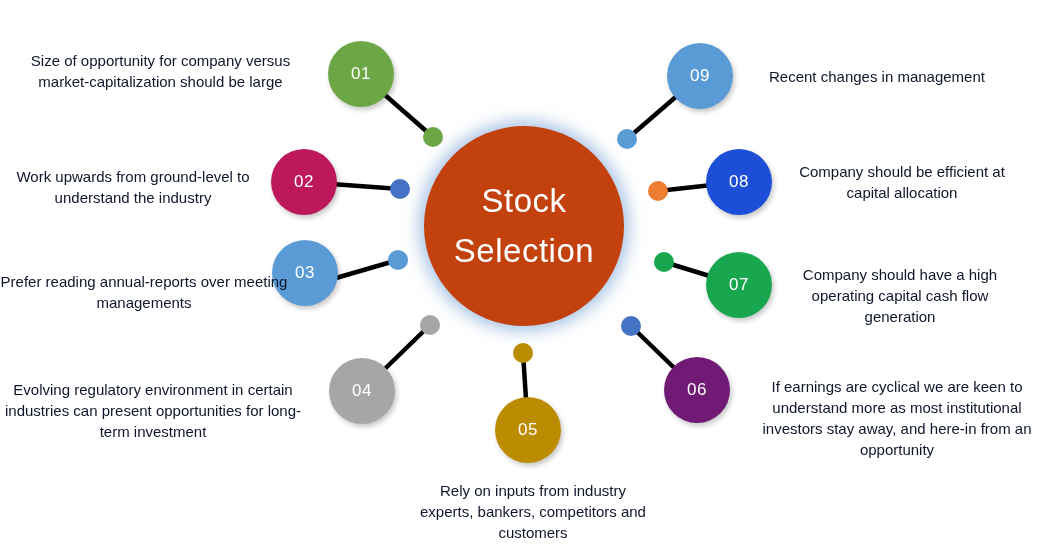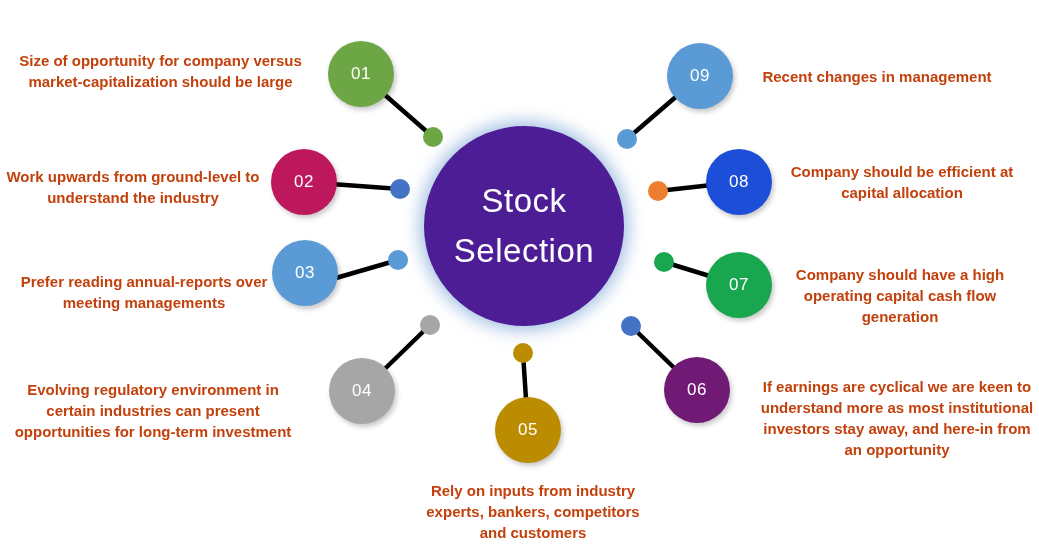--- a/index.html
+++ b/index.html
@@ -54,23 +54,23 @@
     letter-spacing: 0.5px;
   }
   .dot {
     position: absolute;
     width: 20px; height: 20px;
     border-radius: 50%;
     z-index: 2;
   }
   .label {
     position: absolute;
-    color: #c2410c;
+    color: #0f172a;
     font-size: 15px;
-    font-weight: bold;
+    font-weight: normal;
     line-height: 21px;
     text-align: center;
     z-index: 2;
   }
   
   .n1 { left: 328px; top: 41px; }
   .n2 { left: 271px; top: 149px; }
   .n3 { left: 272px; top: 240px; }
   .n4 { left: 329px; top: 358px; }
   .n5 { left: 495px; top: 397px; }
@@ -109,21 +109,21 @@
     <line x1="304" y1="182" x2="400" y2="189" stroke="#000000" stroke-width="4.5" stroke-linecap="round"></line>
     <line x1="305" y1="287" x2="398" y2="260" stroke="#000000" stroke-width="4.5" stroke-linecap="round"></line>
     <line x1="362" y1="391" x2="430" y2="325" stroke="#000000" stroke-width="4.5" stroke-linecap="round"></line>
     <line x1="528" y1="430" x2="523" y2="353" stroke="#000000" stroke-width="4.5" stroke-linecap="round"></line>
     <line x1="697" y1="390" x2="631" y2="326" stroke="#000000" stroke-width="4.5" stroke-linecap="round"></line>
     <line x1="739" y1="285" x2="664" y2="262" stroke="#000000" stroke-width="4.5" stroke-linecap="round"></line>
     <line x1="739" y1="182" x2="658" y2="191" stroke="#000000" stroke-width="4.5" stroke-linecap="round"></line>
     <line x1="700" y1="76" x2="627" y2="139" stroke="#000000" stroke-width="4.5" stroke-linecap="round"></line>
   </svg>
 
-  <div class="center-circle" style="background-color: #4c1d95;">
+  <div class="center-circle" style="background-color: #c2410c;">
     <span class="center-title">Stock Selection</span>
   </div>
 
   <div class="node n1" style="background-color: rgb(109, 167, 69);">
     <span>01</span>
   </div>
   <div class="dot d1" style="background-color: rgb(109, 167, 69);"></div>
   <div class="label t1">Size of opportunity for company versus market-capitalization should be large</div>
 
   <div class="node n2" style="background-color: #be185d;">

